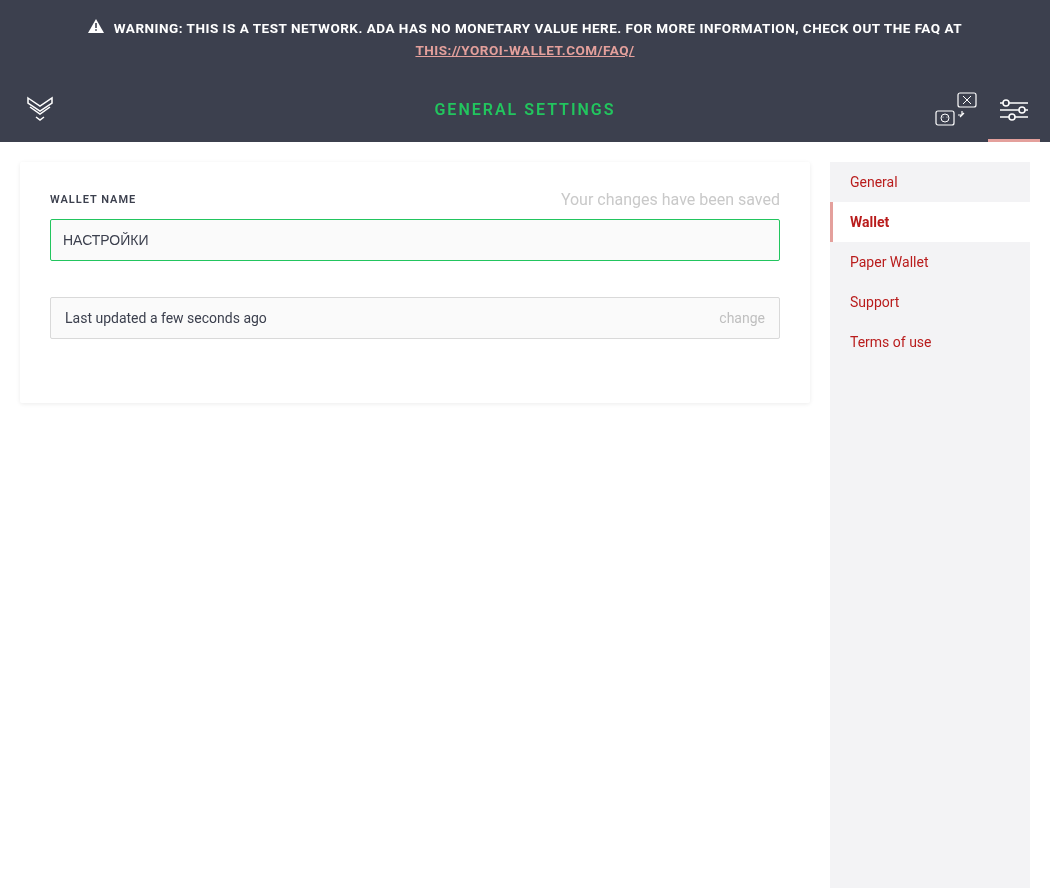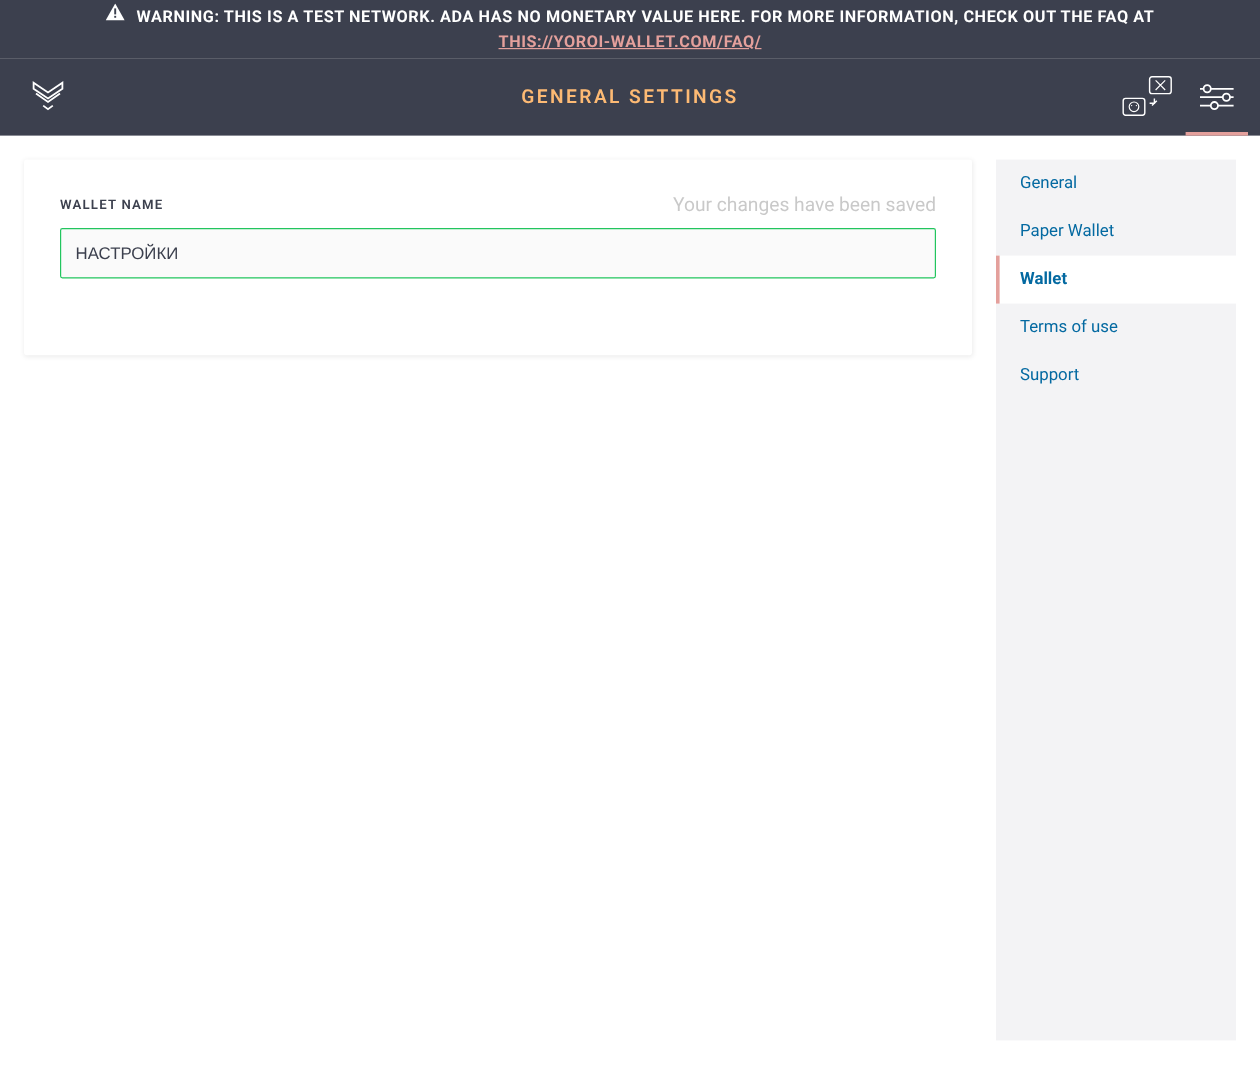--- a/index.html
+++ b/index.html
@@ -11,21 +11,21 @@
       font-family: -apple-system, BlinkMacSystemFont, "Segoe UI", Roboto, Helvetica, Arial, sans-serif;
       background: #ffffff;
       width: 1050px;
       height: 888px;
       overflow: hidden;
     }
     .warning-banner {
       background: #3c404e;
       color: #ffffff;
       text-align: center;
-      padding: 4px 20px;
+      padding: 18px 20px;
       font-size: 13.5px;
       font-weight: 700;
       letter-spacing: 0.5px;
       line-height: 1.5;
     }
     .warning-banner .warning-icon {
       display: inline-block;
       margin-right: 6px;
       vertical-align: middle;
       position: relative;
@@ -47,21 +47,21 @@
       position: relative;
     }
     .logo {
       width: 40px;
       height: 40px;
       display: flex;
       align-items: center;
       justify-content: center;
     }
     .page-title {
-      color: #fdba74;
+      color: #22c55e;
       font-size: 16px;
       font-weight: 600;
       letter-spacing: 2px;
       position: absolute;
       left: 50%;
       transform: translateX(-50%);
     }
     .topbar-right {
       display: flex;
       align-items: center;
@@ -151,21 +151,21 @@
     .sidebar {
       width: 200px;
       background: #f3f3f5;
       display: flex;
       flex-direction: column;
       align-self: stretch;
     }
     .sidebar-item {
       padding: 12px 20px;
       font-size: 14px;
-      color: #0369a1;
+      color: #b91c1c;
       cursor: pointer;
       position: relative;
     }
     .sidebar-item.active {
       background: #ffffff;
       font-weight: 700;
     }
     .sidebar-item.active::before {
       content: "";
       position: absolute;
@@ -230,24 +230,28 @@
 
     <div class="field-group">
       <div class="field-header">
         <div class="field-label">WALLET NAME</div>
         <div class="field-hint">Your changes have been saved</div>
       </div>
       <input type="text" class="text-input" value="НАСТРОЙКИ" style="">
     </div>
 
     <div class="field-group">
+      <div class="password-row">
+        <span class="password-text">Last updated a few seconds ago</span>
+        <span class="change-link">change</span>
+      </div>
     </div>
 
   </div>
 
   <div class="sidebar">
     <div class="sidebar-item">General</div>
+    <div class="sidebar-item active">Wallet</div>
     <div class="sidebar-item">Paper Wallet</div>
-    <div class="sidebar-item active">Wallet</div>
+    <div class="sidebar-item">Support</div>
     <div class="sidebar-item">Terms of use</div>
-    <div class="sidebar-item">Support</div>
   </div>
 </div>
 
 </body></html>

